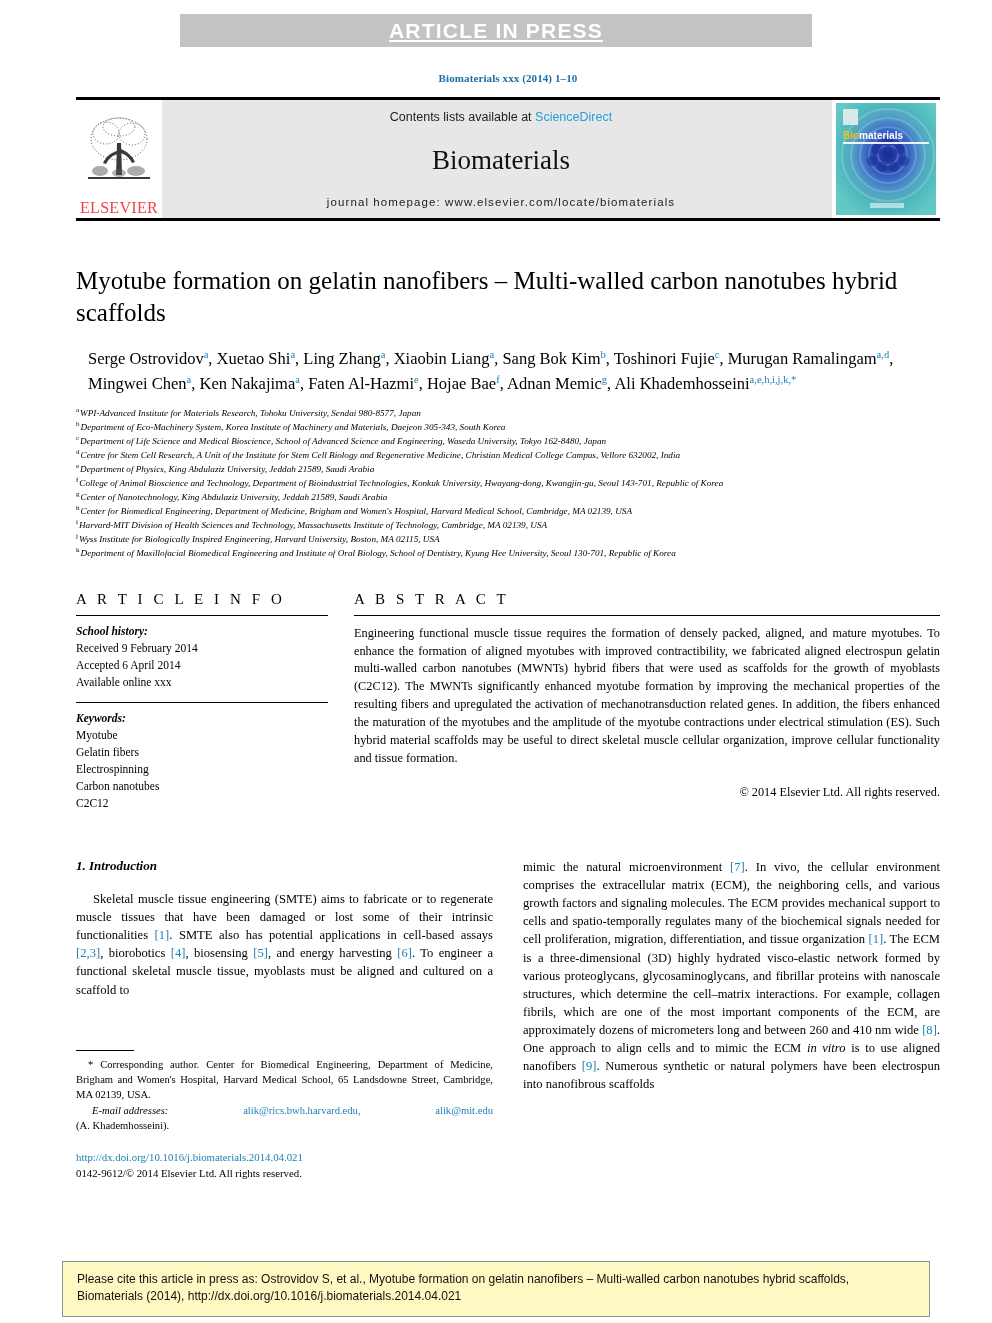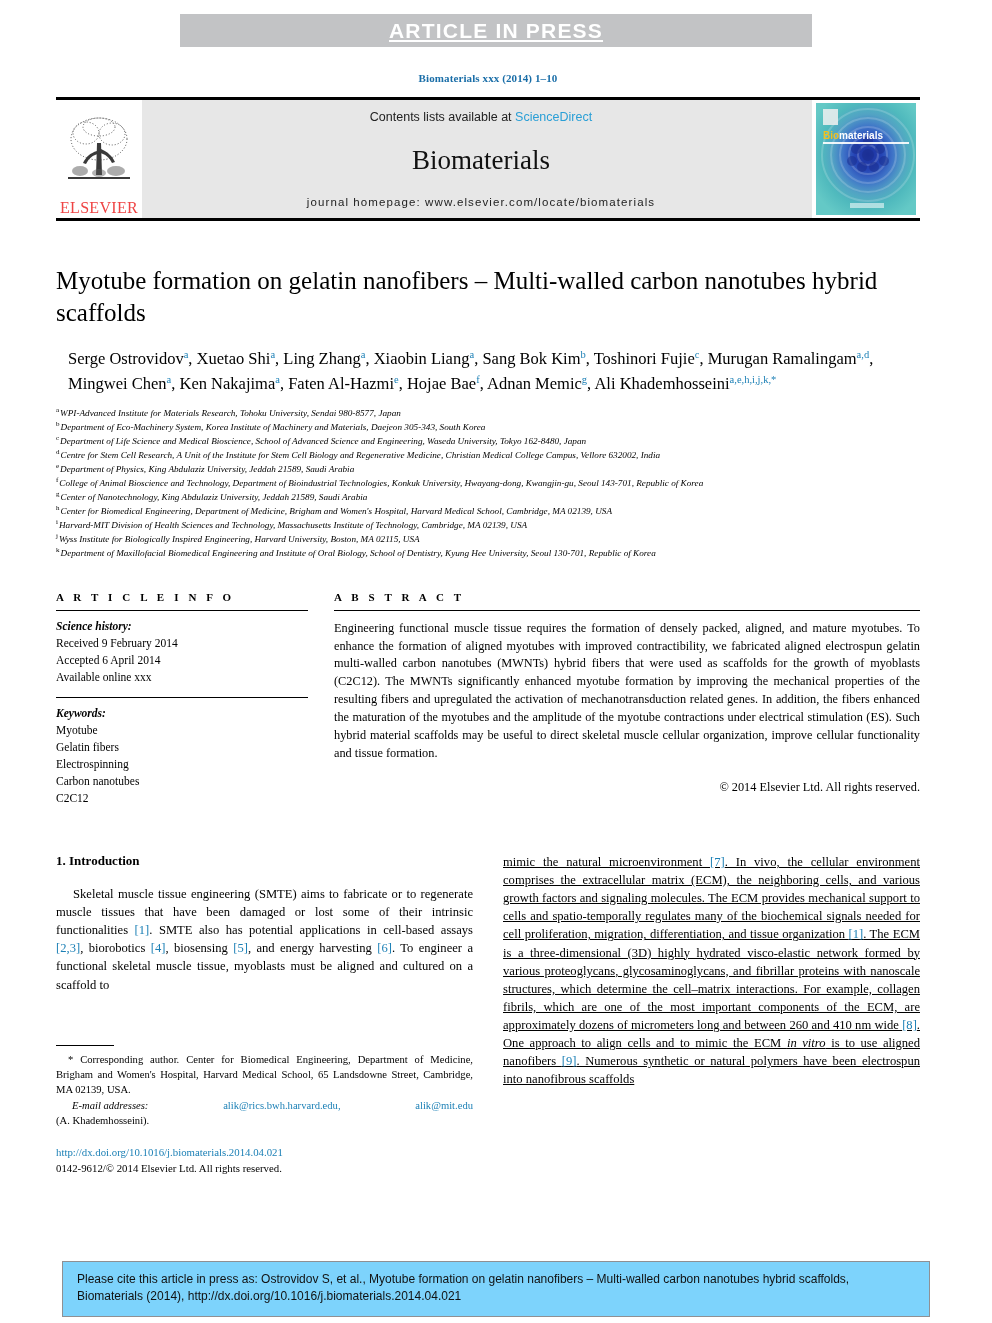--- a/index.html
+++ b/index.html
@@ -33,21 +33,21 @@
     font-weight: bold;
     font-size: 21px;
     letter-spacing: 1.2px;
     color: #ffffff;
     text-decoration: underline;
   }
 
   
   .page {
     position: absolute;
-    left: 56px;
+    left: 76px;
     top: 0;
     width: 864px;
   }
 
   
   .running-head {
     text-align: center;
     font-size: 11px;
     font-weight: bold;
     color: #1a6ea8;
@@ -184,22 +184,22 @@
     gap: 26px;
   }
   .col-info {
     width: 252px;
     flex: 0 0 252px;
   }
   .col-abstract {
     flex: 1 1 auto;
   }
   .section-head {
-    font-size: 11px;
-    font-weight: bold;
+    font-size: 15px;
+    font-weight: normal;
     letter-spacing: 3.6px;
     color: #000;
     font-family: "Liberation Serif", serif;
   }
   .rule {
     border-top: 1.5px solid #000;
     margin-top: 7px;
   }
   .rule-thin {
     border-top: 1.5px solid #000;
@@ -235,29 +235,30 @@
     position: relative;
   }
   .bcol {
     width: 417px;
     flex: 0 0 417px;
   }
   .intro-head {
     font-size: 13px;
     font-weight: bold;
     margin-bottom: 16px;
+    font-style: italic;
   }
   .para {
     font-size: 12.6px;
     line-height: 1.44;
     text-align: justify;
     text-indent: 17px;
     margin: 0;
   }
-  .para.noindent { text-indent: 0; text-decoration: underline; }
+  .para.noindent { text-indent: 0; }
   .ref { color: #1a7fb5; }
 
   
   .footnote-wrap {
     position: absolute;
     left: 0;
     top: 192px;
     width: 417px;
   }
   .footnote-rule {
@@ -286,21 +287,21 @@
   }
   .doi-link { color: #1a7fb5; }
 
   
   .cite-box {
     position: absolute;
     left: 62px;
     top: 1261px;
     width: 868px;
     height: 56px;
-    background: #7dd3fc;
+    background: #fef9c3;
     border: 1px solid #8f9093;
     box-sizing: border-box;
     padding: 9px 14px 0 14px;
   }
   .cite-text {
     font-family: "Liberation Sans", sans-serif;
     font-size: 12px;
     line-height: 1.45;
     color: #111;
   }
@@ -404,21 +405,21 @@
       <div><sup>j</sup>Wyss Institute for Biologically Inspired Engineering, Harvard University, Boston, MA 02115, USA</div>
       <div><sup>k</sup>Department of Maxillofacial Biomedical Engineering and Institute of Oral Biology, School of Dentistry, Kyung Hee University, Seoul 130-701, Republic of Korea</div>
     </div>
 
   <div class="info-band">
 
     <div class="col-info">
       <div class="section-head">A R T I C L E   I N F O</div>
       <div class="rule"></div>
       <div class="info-group">
-        <div class="lbl">Science history:</div>
+        <div class="lbl">School history:</div>
         <div>
             <div>Received 9 February 2014</div>
             <div>Accepted 6 April 2014</div>
             <div>Available online xxx</div>
           </div>
       </div>
       <div class="rule-thin"></div>
       <div class="info-group">
         <div class="lbl">Keywords:</div>
         <div>

